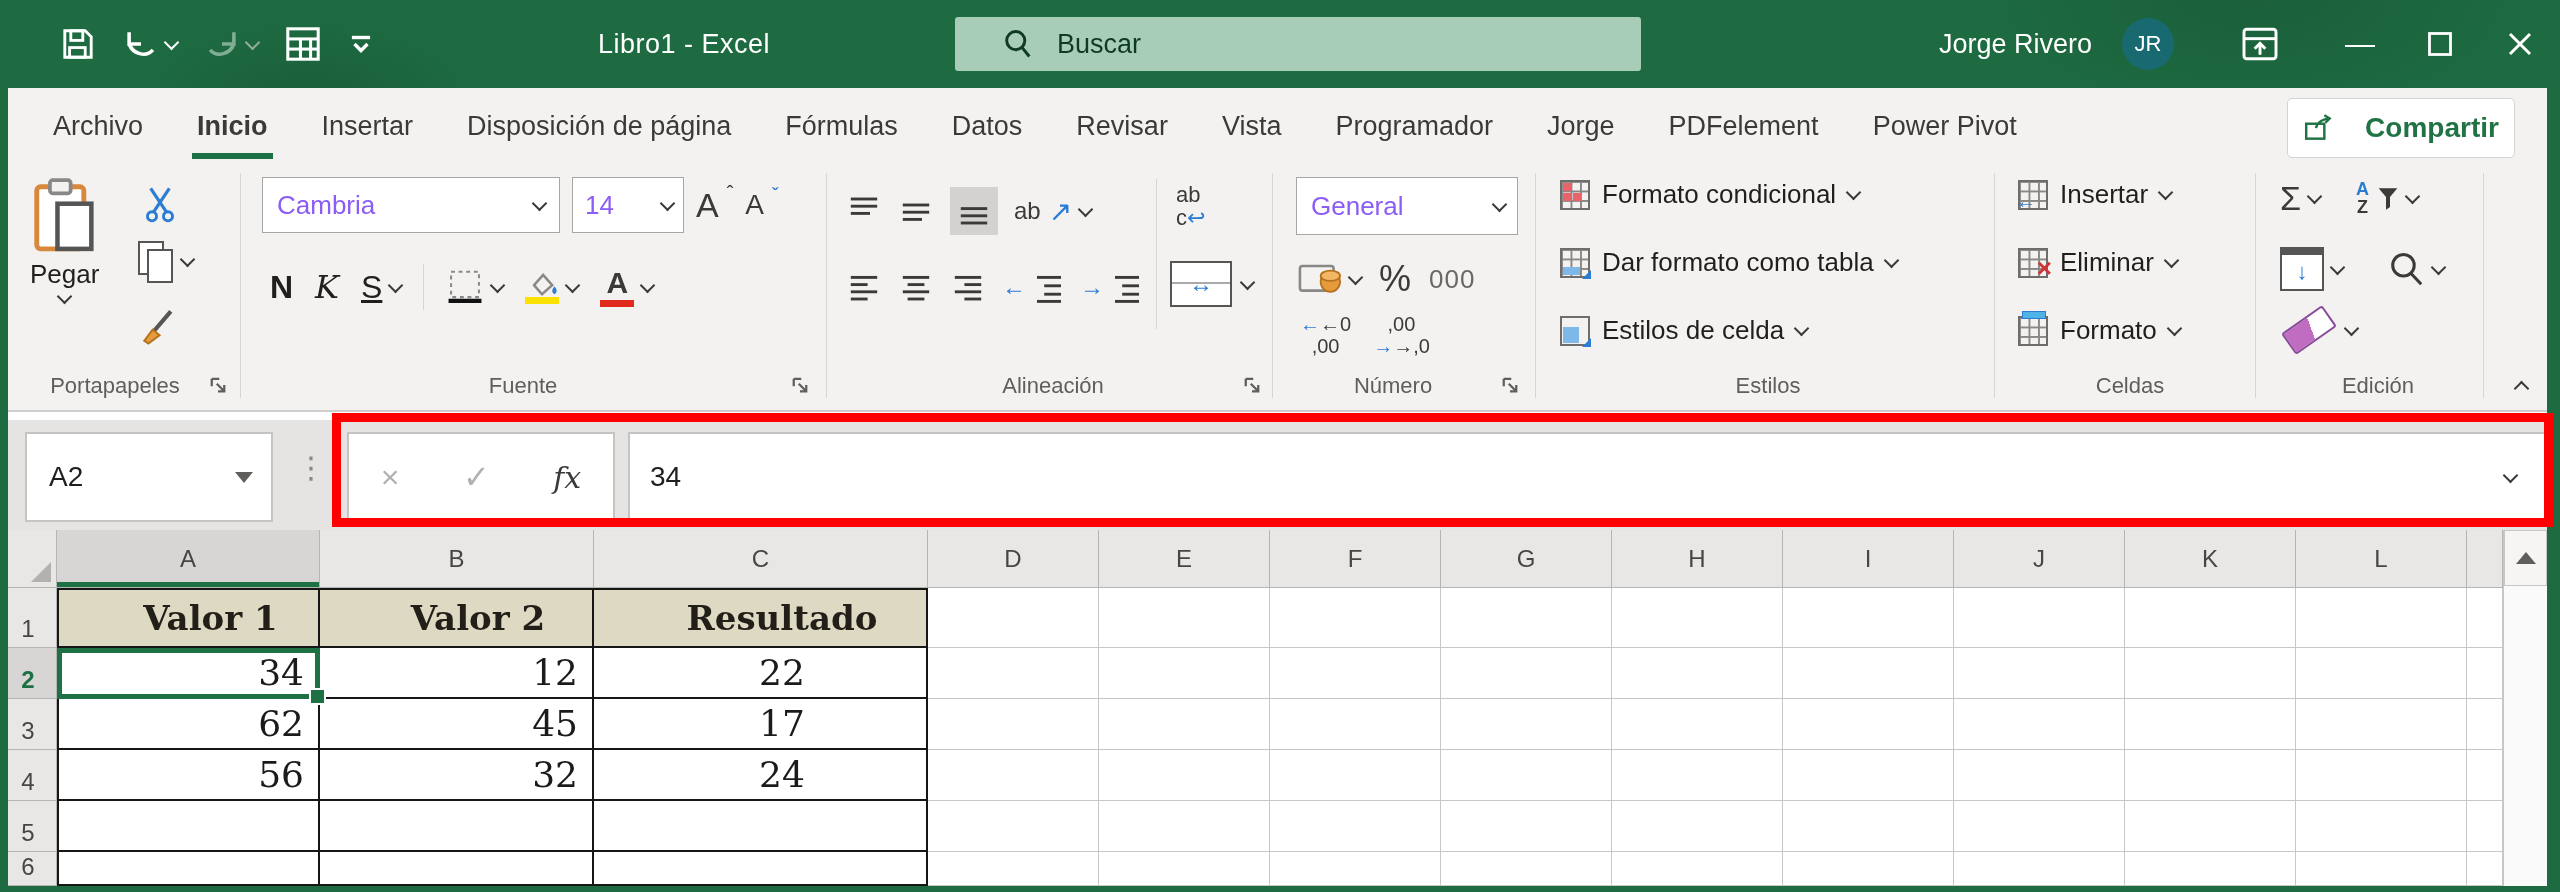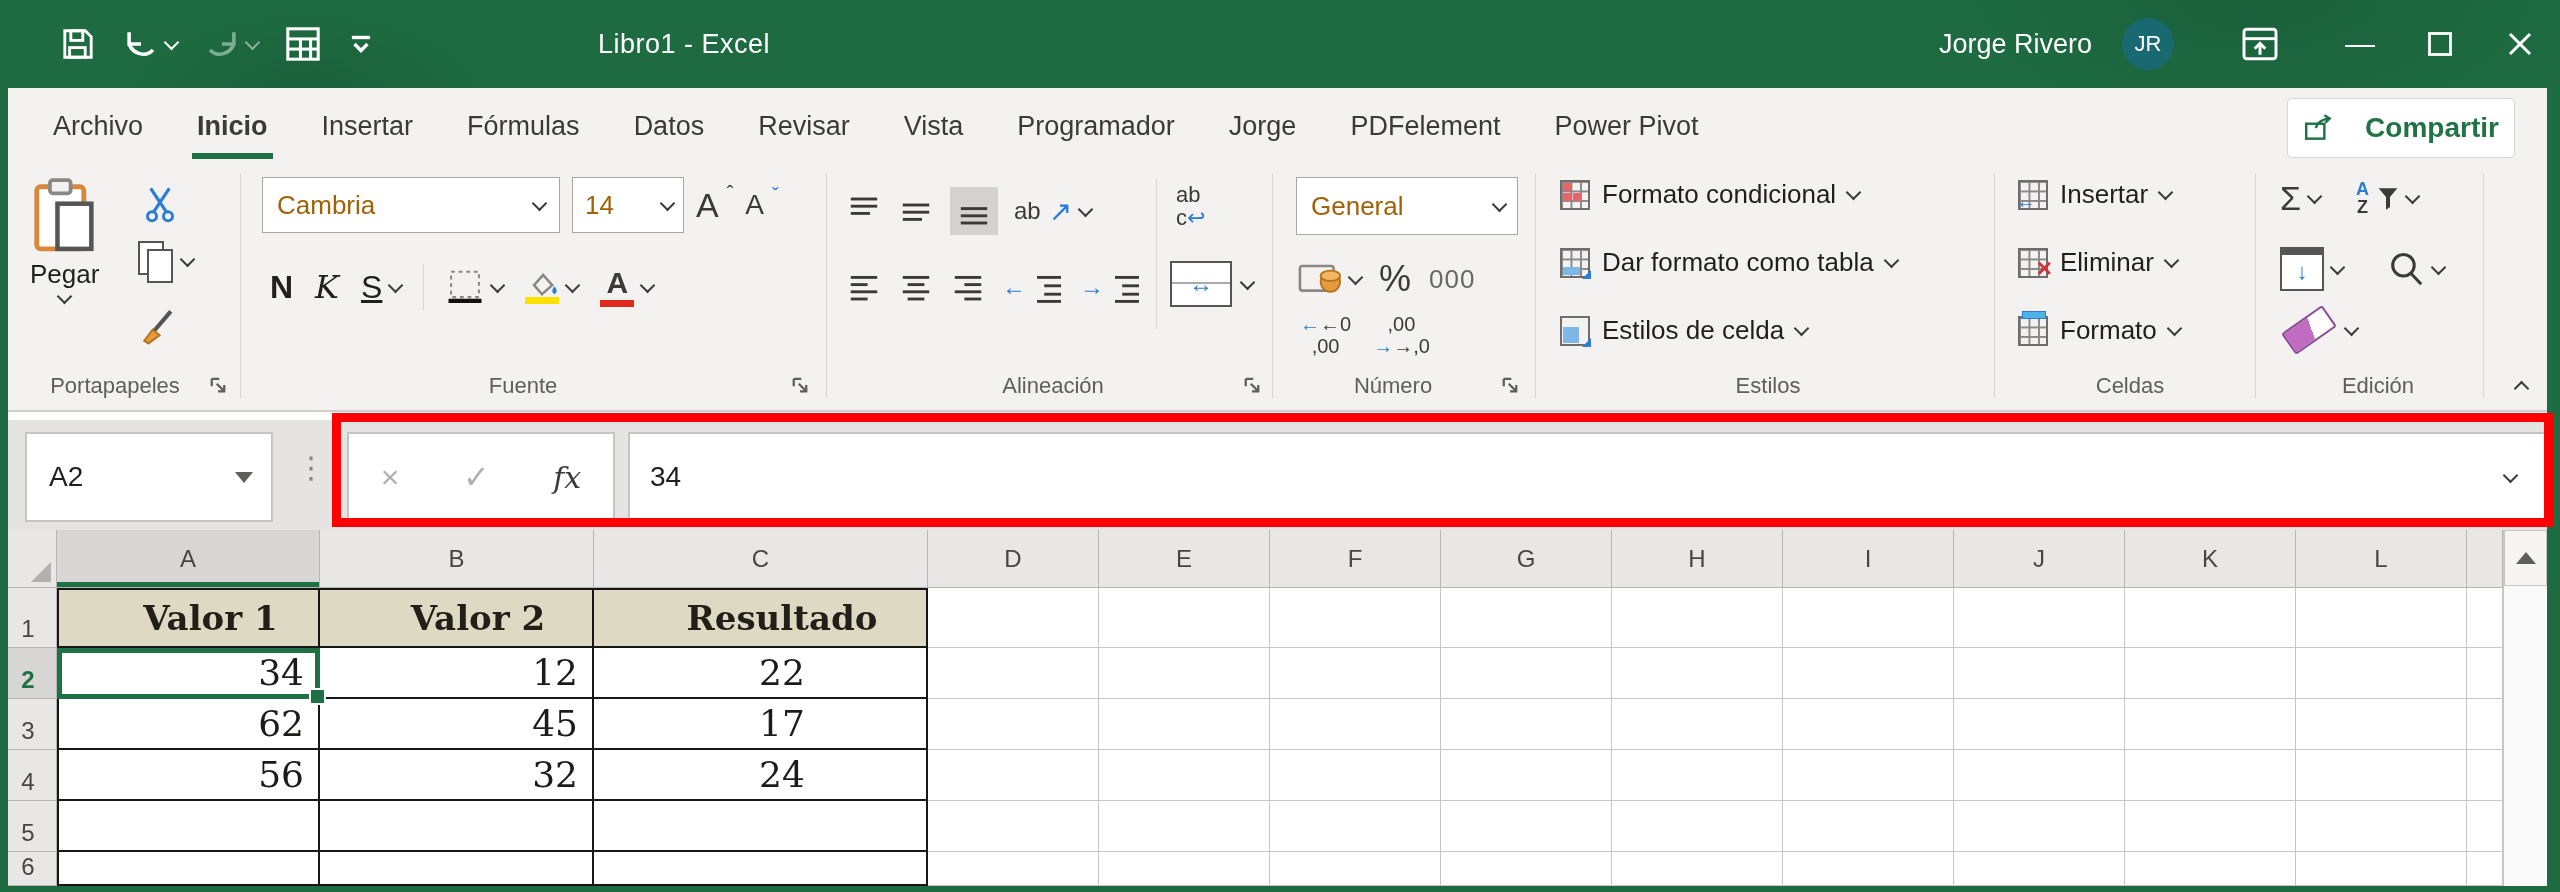--- a/index.html
+++ b/index.html
@@ -35,21 +35,21 @@
   .sharebtn{position:absolute;left:2279px;top:10px;width:226px;height:58px;background:#fff;
     border:1px solid #d6d4d2;border-radius:5px;display:flex;align-items:center;justify-content:center;
     gap:30px;color:#217346;font-size:28px;font-weight:700;}
   
   .ribbon{position:absolute;left:8px;top:165px;width:2540px;height:245px;background:#f3f2f1;
     border-bottom:2px solid #d0cecc;}
   .vsep{position:absolute;top:8px;height:225px;width:1px;background:#d8d6d4;}
   .grplabel{position:absolute;top:208px;height:30px;font-size:22px;color:#605e5c;text-align:center;}
   .launch{position:absolute;top:210px;width:22px;height:22px;}
   .combo{background:#fff;border:1px solid #a9a7a5;display:flex;align-items:center;font-size:26px;
-    color:#a16207;box-sizing:border-box;}
+    color:#8b5cf6;box-sizing:border-box;}
   .chv{display:inline-block;width:9px;height:9px;border-right:2.4px solid #3b3a39;
     border-bottom:2.4px solid #3b3a39;transform:rotate(45deg);margin-top:-4px;}
   .chv.lt{border-color:#8fae9d;}
   .chv.up{transform:rotate(225deg);margin-top:6px;}
   .rrow{position:absolute;display:flex;align-items:center;}
   .ibtn{display:flex;align-items:center;justify-content:center;gap:8px;}
   .stack{display:flex;flex-direction:column;align-items:center;line-height:1;}
   .lnicon line{stroke:#3b3a39;stroke-width:2.4;}
   .bigbtn-label{font-size:26px;color:#201f1e;}
   .rtext{font-size:26px;color:#201f1e;white-space:nowrap;}
@@ -144,20 +144,29 @@
         </svg>
     </span>
     <span class="qbtn">
       <svg width="26" height="22" viewBox="0 0 20 16">
           <line x1="3" y1="3" x2="17" y2="3" stroke="#fff" stroke-width="2.6"></line>
           <path d="M5 8l5 5 5-5" fill="none" stroke="#fff" stroke-width="2.6"></path>
         </svg>
     </span>
   </div>
   <span class="title-text">Libro1 - Excel</span>
+  <div class="searchbox">
+    <span class="mag">
+      <svg width="34" height="34" viewBox="0 0 30 30">
+          <circle cx="13" cy="12" r="8" fill="none" stroke="#0f3a26" stroke-width="2.6"></circle>
+          <line x1="18.5" y1="18" x2="25" y2="26" stroke="#0f3a26" stroke-width="2.6"></line>
+        </svg>
+    </span>
+    <span>Buscar</span>
+  </div>
   <div class="tb-right">
     <span class="username">Jorge Rivero</span>
     <span class="avatar">JR</span>
     <span class="qbtn rdo">
       <svg width="40" height="40" viewBox="0 0 30 30">
           <rect x="3" y="4" width="24" height="22" rx="2" fill="none" stroke="#fff" stroke-width="2.2"></rect>
           <line x1="3" y1="11" x2="27" y2="11" stroke="#fff" stroke-width="2.2"></line>
           <path d="M15 23v-8m-4 3.5l4-4 4 4" fill="none" stroke="#fff" stroke-width="2.2"></path>
         </svg>
     </span>
@@ -173,20 +182,21 @@
         </svg>
     </span>
   </div>
 </div>
 
 <div class="tabrow">
   <div class="tabs" id="tabs">
       <div class="tab">Archivo</div>
       <div class="tab active">Inicio</div>
       <div class="tab">Insertar</div>
+      <div class="tab">Disposición de página</div>
       <div class="tab">Fórmulas</div>
       <div class="tab">Datos</div>
       <div class="tab">Revisar</div>
       <div class="tab">Vista</div>
       <div class="tab">Programador</div>
       <div class="tab">Jorge</div>
       <div class="tab">PDFelement</div>
       <div class="tab">Power Pivot</div>
     </div>
   <div class="sharebtn">

